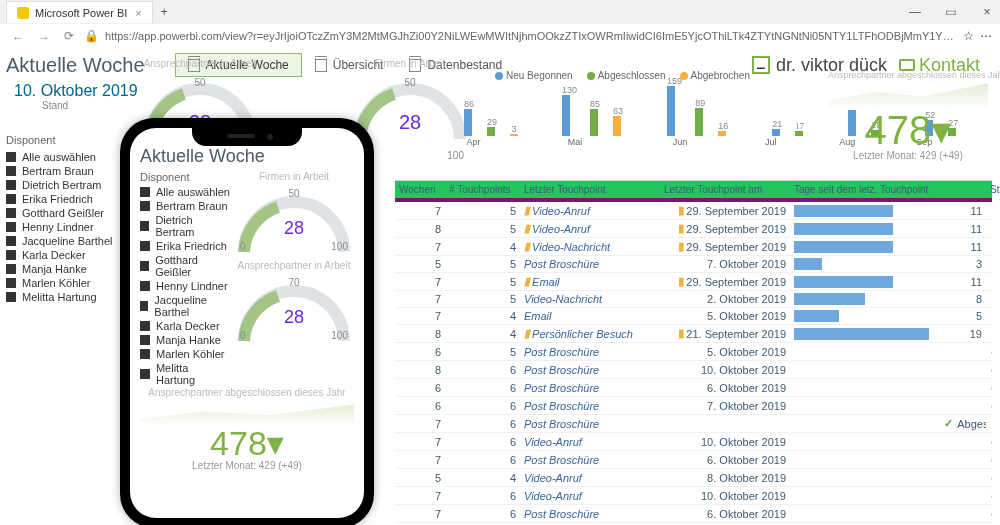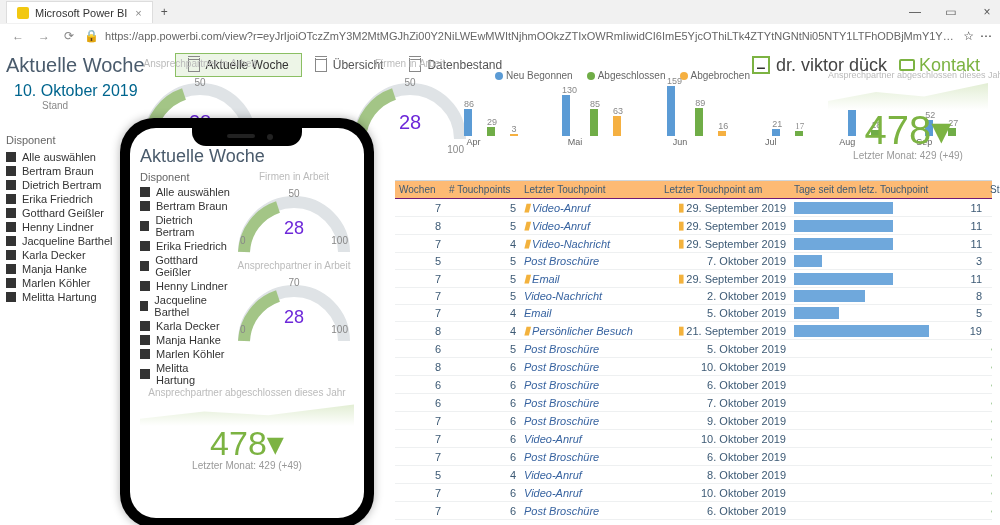--- a/index.html
+++ b/index.html
@@ -41,21 +41,21 @@
   .disponent h4 { font-weight: 400; color: #666; margin-bottom: 4px; }
   .disponent .row { display: flex; align-items: center; gap: 6px; padding: 1px 0; white-space: nowrap; }
   .chk { width: 10px; height: 10px; background: #333; display: inline-block; }
 
   
   .gauge-zone { position: absolute; left: 140px; top: -24px; display: flex; gap: 90px; }
   .gauge-lbl  { font-size: 10px; color: #bbb; text-align: center; width: 120px; }
   .gauge { width: 120px; height: 100px; position: relative; }
   .gauge svg { width: 120px; height: 80px; }
   .gauge .val { position: absolute; top: 42px; width: 100%; text-align: center; font-size: 20px; color: #6d28d9; }
-  .gauge .min, .gauge .max { position: absolute; bottom: 14px; font-size: 10px; color: #888; }
+  .gauge .min, .gauge .max { position: absolute; bottom: 8px; font-size: 10px; color: #888; }
   .gauge .min { left: 6px; } .gauge .max { right: 6px; }
   .gauge .mid { position: absolute; top: 8px; width: 100%; text-align: center; font-size: 10px; color: #888; }
 
   
   .mini-chart { position: absolute; left: 420px; top: -12px; width: 330px; }
   .legend { font-size: 10px; color: #666; display: flex; gap: 14px; justify-content: flex-end; margin-bottom: 2px; }
   .legend .dot { width: 8px; height: 8px; border-radius: 50%; display: inline-block; margin-right: 3px; vertical-align: middle; }
   .c-blue   { background:#5b9bd5; }
   .c-green  { background:#70ad47; }
   .c-orange { background:#f5b041; }
@@ -68,21 +68,21 @@
 
   
   .kpi-right { position: absolute; right: 12px; top: -12px; width: 160px; text-align: center; }
   .kpi-sub { font-size: 9px; color: #bbb; white-space: nowrap; }
   .kpi-big { font-size: 40px; color: #7cb342; font-weight: 300; line-height: 1; }
   .kpi-small{ font-size: 10px; color: #999; }
   .kpi-right .wave { height: 30px; background: linear-gradient(#dfeccf, #fff); clip-path: polygon(0 70%, 30% 40%, 60% 55%, 100% 10%, 100% 100%, 0 100%); }
 
   
   .tbl { position: absolute; left: 395px; top: 98px; right: 8px; bottom: 0; border-top: 1px solid #d0d6db; font-size: 11px; }
-  .tbl-head { display: grid; grid-template-columns: 50px 75px 140px 130px 150px 46px 100px; background: #fdba74; color: #3d5a75; font-size: 10px; border-bottom: 1px solid #701a75; }
+  .tbl-head { display: grid; grid-template-columns: 50px 75px 140px 130px 150px 46px 100px; background: #22c55e; color: #3d5a75; font-size: 10px; border-bottom: 4px solid #701a75; }
   .tbl-head div { padding: 3px 4px; white-space: nowrap; overflow: hidden; display: flex; align-items: center; }
   .tbl-body { max-height: 330px; overflow: hidden; }
   .tr { display: grid; grid-template-columns: 50px 75px 140px 130px 150px 46px 100px; border-bottom: 1px solid #eef0f1; }
   .tr div { padding: 2px 4px; white-space: nowrap; overflow: hidden; display: flex; align-items: center; }
   .tr .n { color: #3d5a75; text-align: right; justify-content: flex-end; }
   .tr .tp { color: #3763a0; font-style: italic; }
   .tr .dt { color: #3d5a75; justify-content: flex-end; text-align: right; }
   .tr .days { color: #3d5a75; justify-content: flex-end; text-align: right; }
   .tr .bar-cell { background: #fff; }
   .tr .bar-cell span { background: #6fa8dc; height: 12px; display: inline-block; }
@@ -498,21 +498,20 @@
           <div class="bar-cell">
             <span style="width:0%"></span>
           </div>
           <div class="days"></div>
           <div class="status st-ab"><span class="mark">✓</span>Abgeschlossen</div>
         </div>
         <div class="tr">
           <div class="n">7</div>
           <div class="n">6</div>
           <div class="tp">Post Broschüre</div>
-          <div class="dt">9. Oktober 2019</div>
           <div class="bar-cell">
             <span style="width:0%"></span>
           </div>
           <div class="days"></div>
           <div class="status st-ab"><span class="mark">✓</span>Abgeschlossen</div>
         </div>
         <div class="tr">
           <div class="n">7</div>
           <div class="n">6</div>
           <div class="tp">Video-Anruf</div>

